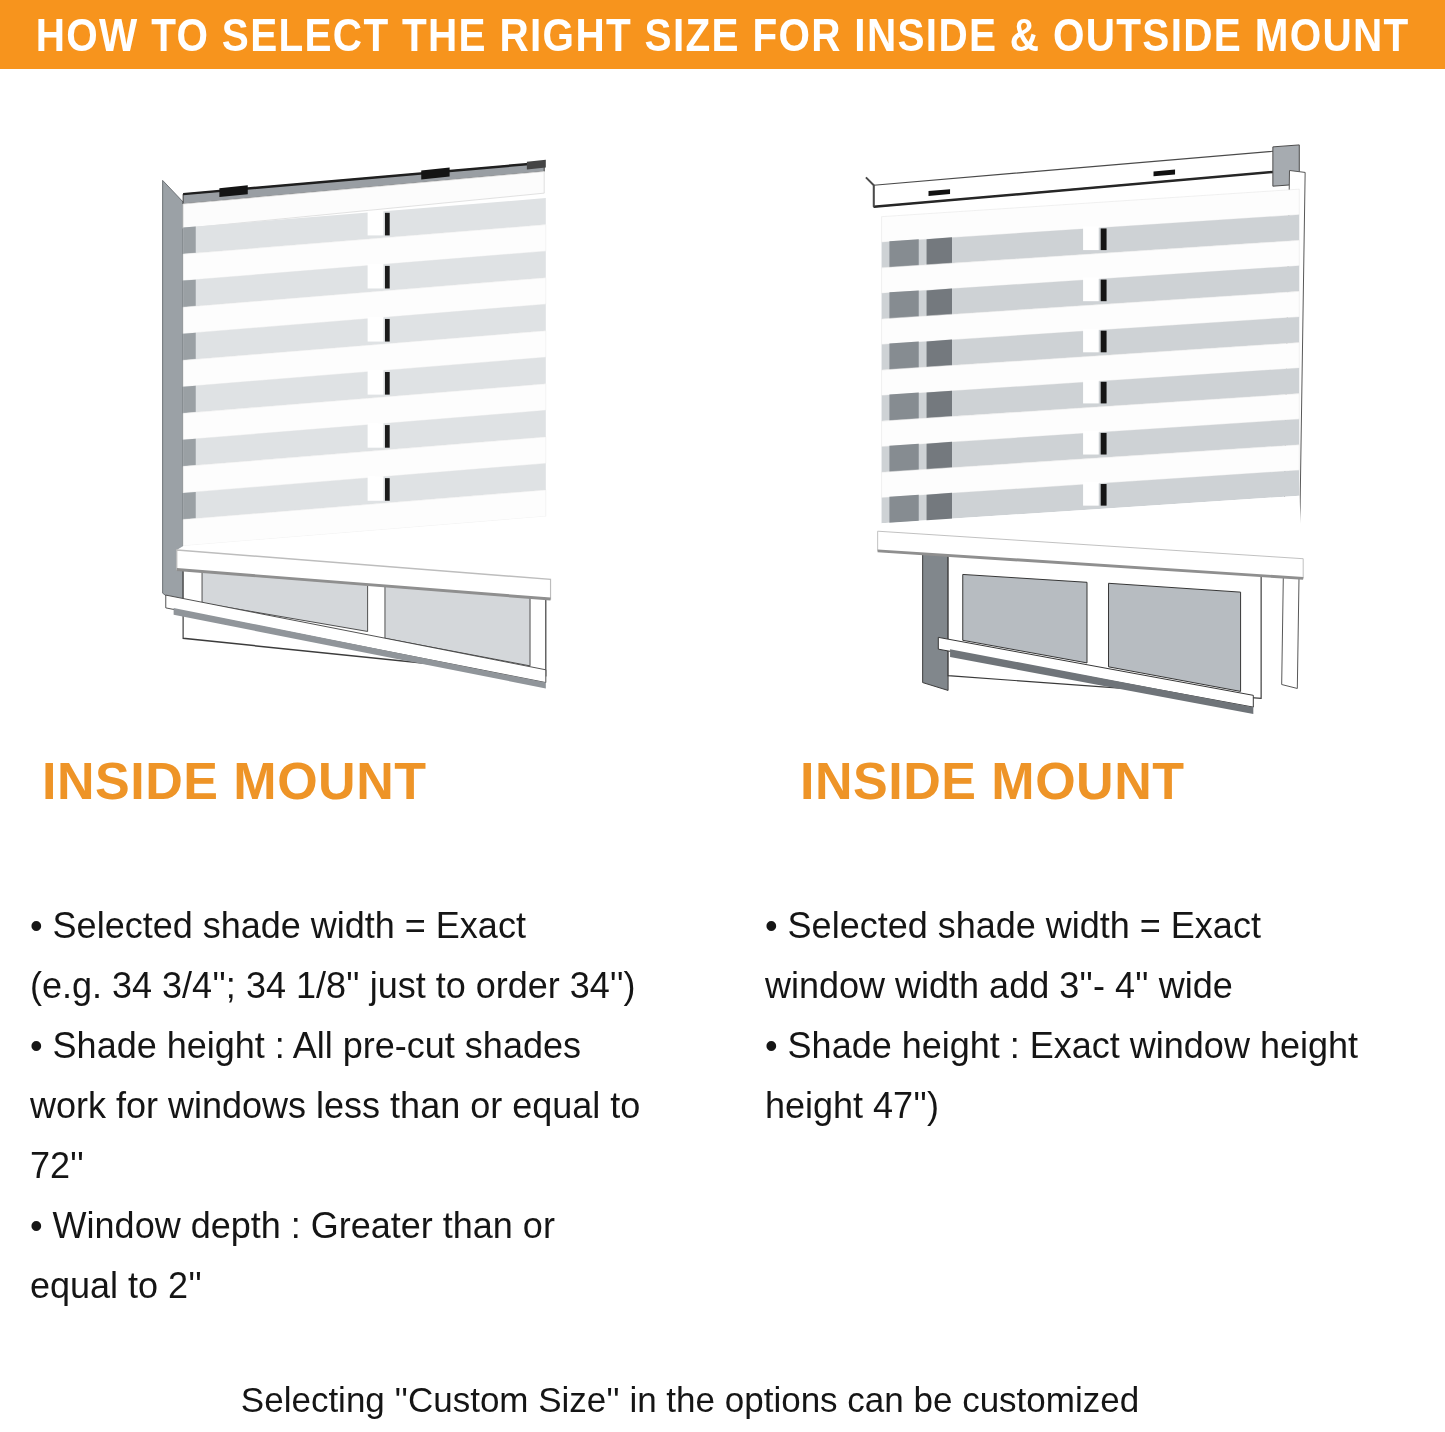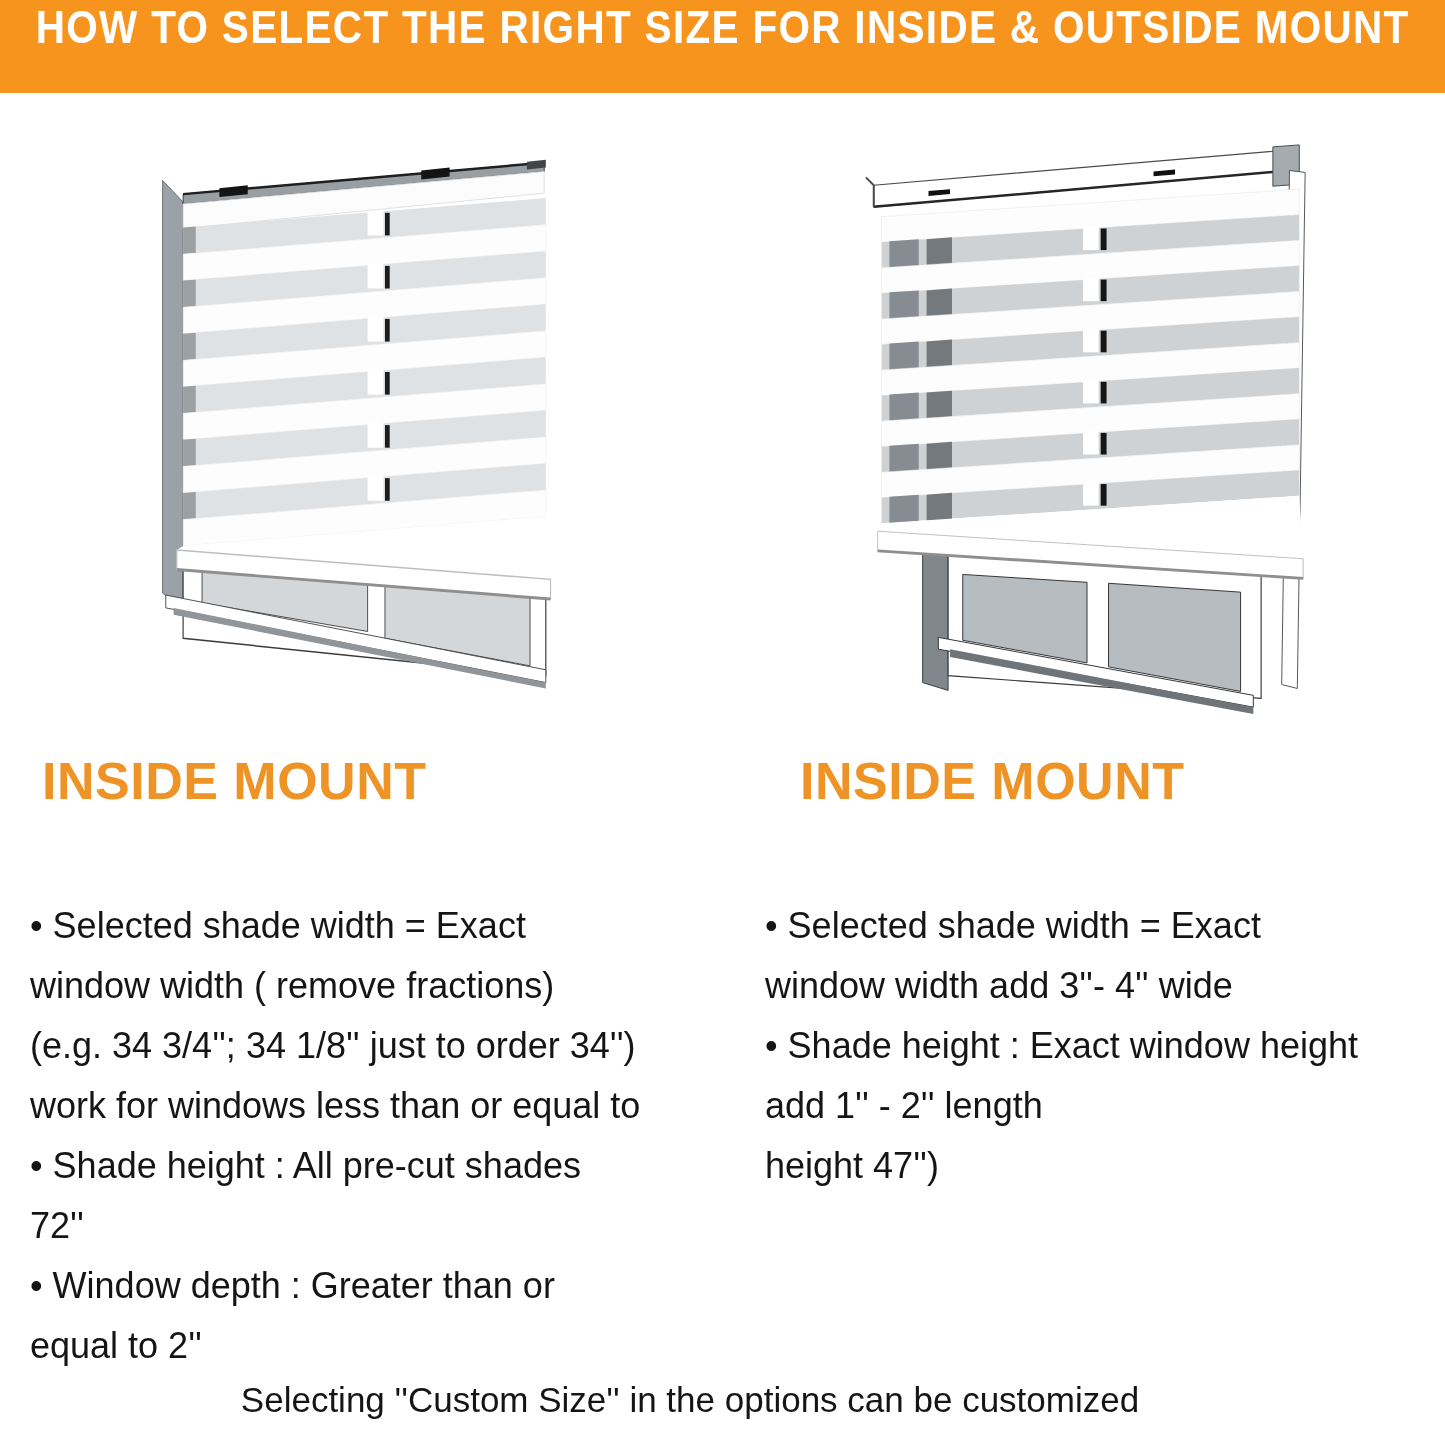--- a/index.html
+++ b/index.html
@@ -7,23 +7,23 @@
     --heading-orange:#EE9427;
     --body-text:#151515;
     --banner-text:#FFFFFF;
   }
   html,body{margin:0;padding:0;}
   body{
     width:1445px;height:1432px;position:relative;background:#ffffff;
     font-family:"Liberation Sans", sans-serif;overflow:hidden;
   }
   .banner{
-    position:absolute;left:0;top:0;width:1445px;height:93px;
+    position:absolute;left:0;top:0;width:1445px;height:69px;
     background:var(--banner-bg);
-    display:flex;justify-content:center;
+    display:flex;align-items:center;justify-content:center;
   }
   .banner-title{
     color:var(--banner-text);font-weight:bold;font-size:46px;
     white-space:nowrap;letter-spacing:1.5px;
     transform:scaleX(0.88);transform-origin:center;
   }
   .illus{position:absolute;}
   #illus-inside{left:150px;top:145px;width:410px;height:570px;}
   #illus-outside{left:862px;top:140px;width:450px;height:575px;}
   .illus svg{display:block;width:100%;height:100%;}
@@ -193,30 +193,28 @@
     <line x1="16" y1="418" x2="451" y2="446" stroke="#8f8f8f" stroke-width="3"></line>
   </g>
 </svg>
 </div>
 
 <div class="col-title" id="title-inside">INSIDE MOUNT</div>
 <div class="col-title" id="title-outside">INSIDE MOUNT</div>
 
 <div class="col" id="col-inside">
   <div class="bullet-line">• Selected shade width = Exact</div>
-  <div class="bullet-line">window width ( remove fractions)</div>
   <div class="bullet-line">(e.g. 34 3/4''; 34 1/8'' just to order 34'')</div>
+  <div class="bullet-line">• Shade height : All pre-cut shades</div>
   <div class="bullet-line">work for windows less than or equal to</div>
-  <div class="bullet-line">• Shade height : All pre-cut shades</div>
   <div class="bullet-line">72''</div>
   <div class="bullet-line">• Window depth : Greater than or</div>
   <div class="bullet-line">equal to 2''</div>
 </div>
 
 <div class="col" id="col-outside">
   <div class="bullet-line">• Selected shade width = Exact</div>
   <div class="bullet-line">window width add 3''- 4'' wide</div>
   <div class="bullet-line">• Shade height : Exact window height</div>
-  <div class="bullet-line">add 1'' - 2'' length</div>
   <div class="bullet-line">height 47'')</div>
 </div>
 
 <div class="footer-note">Selecting ''Custom Size'' in the options can be customized</div>
 
 </body></html>

